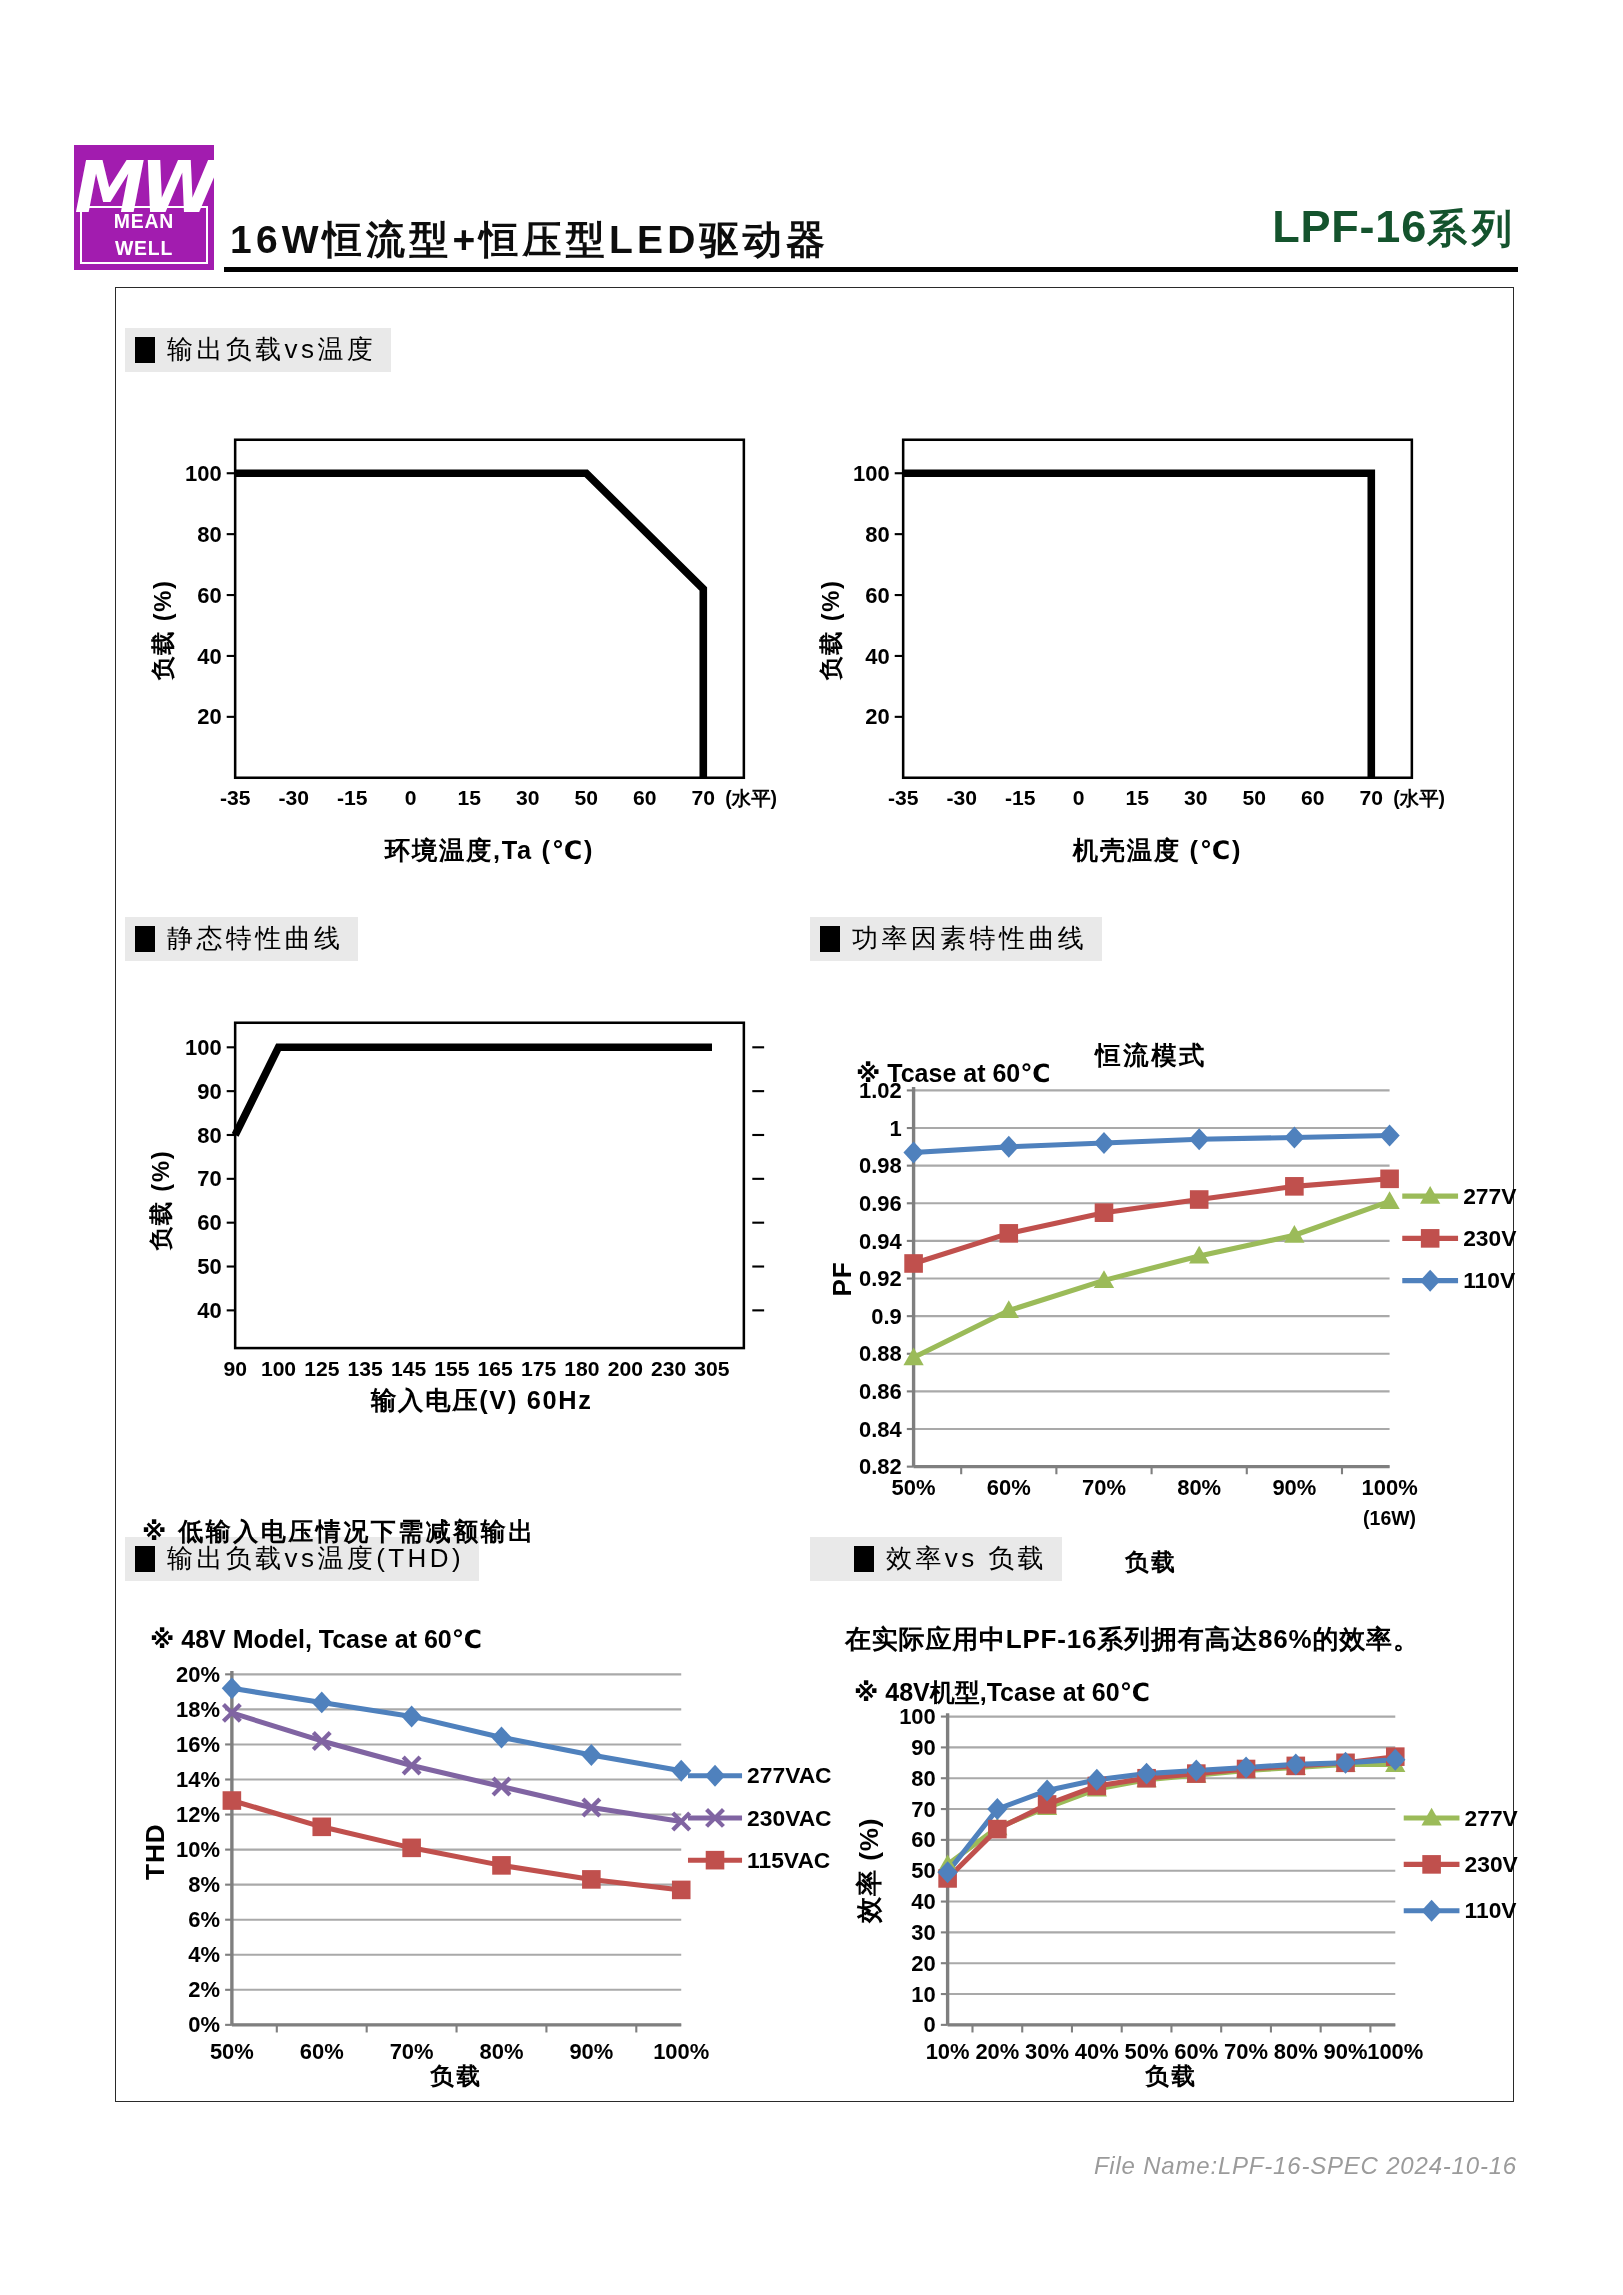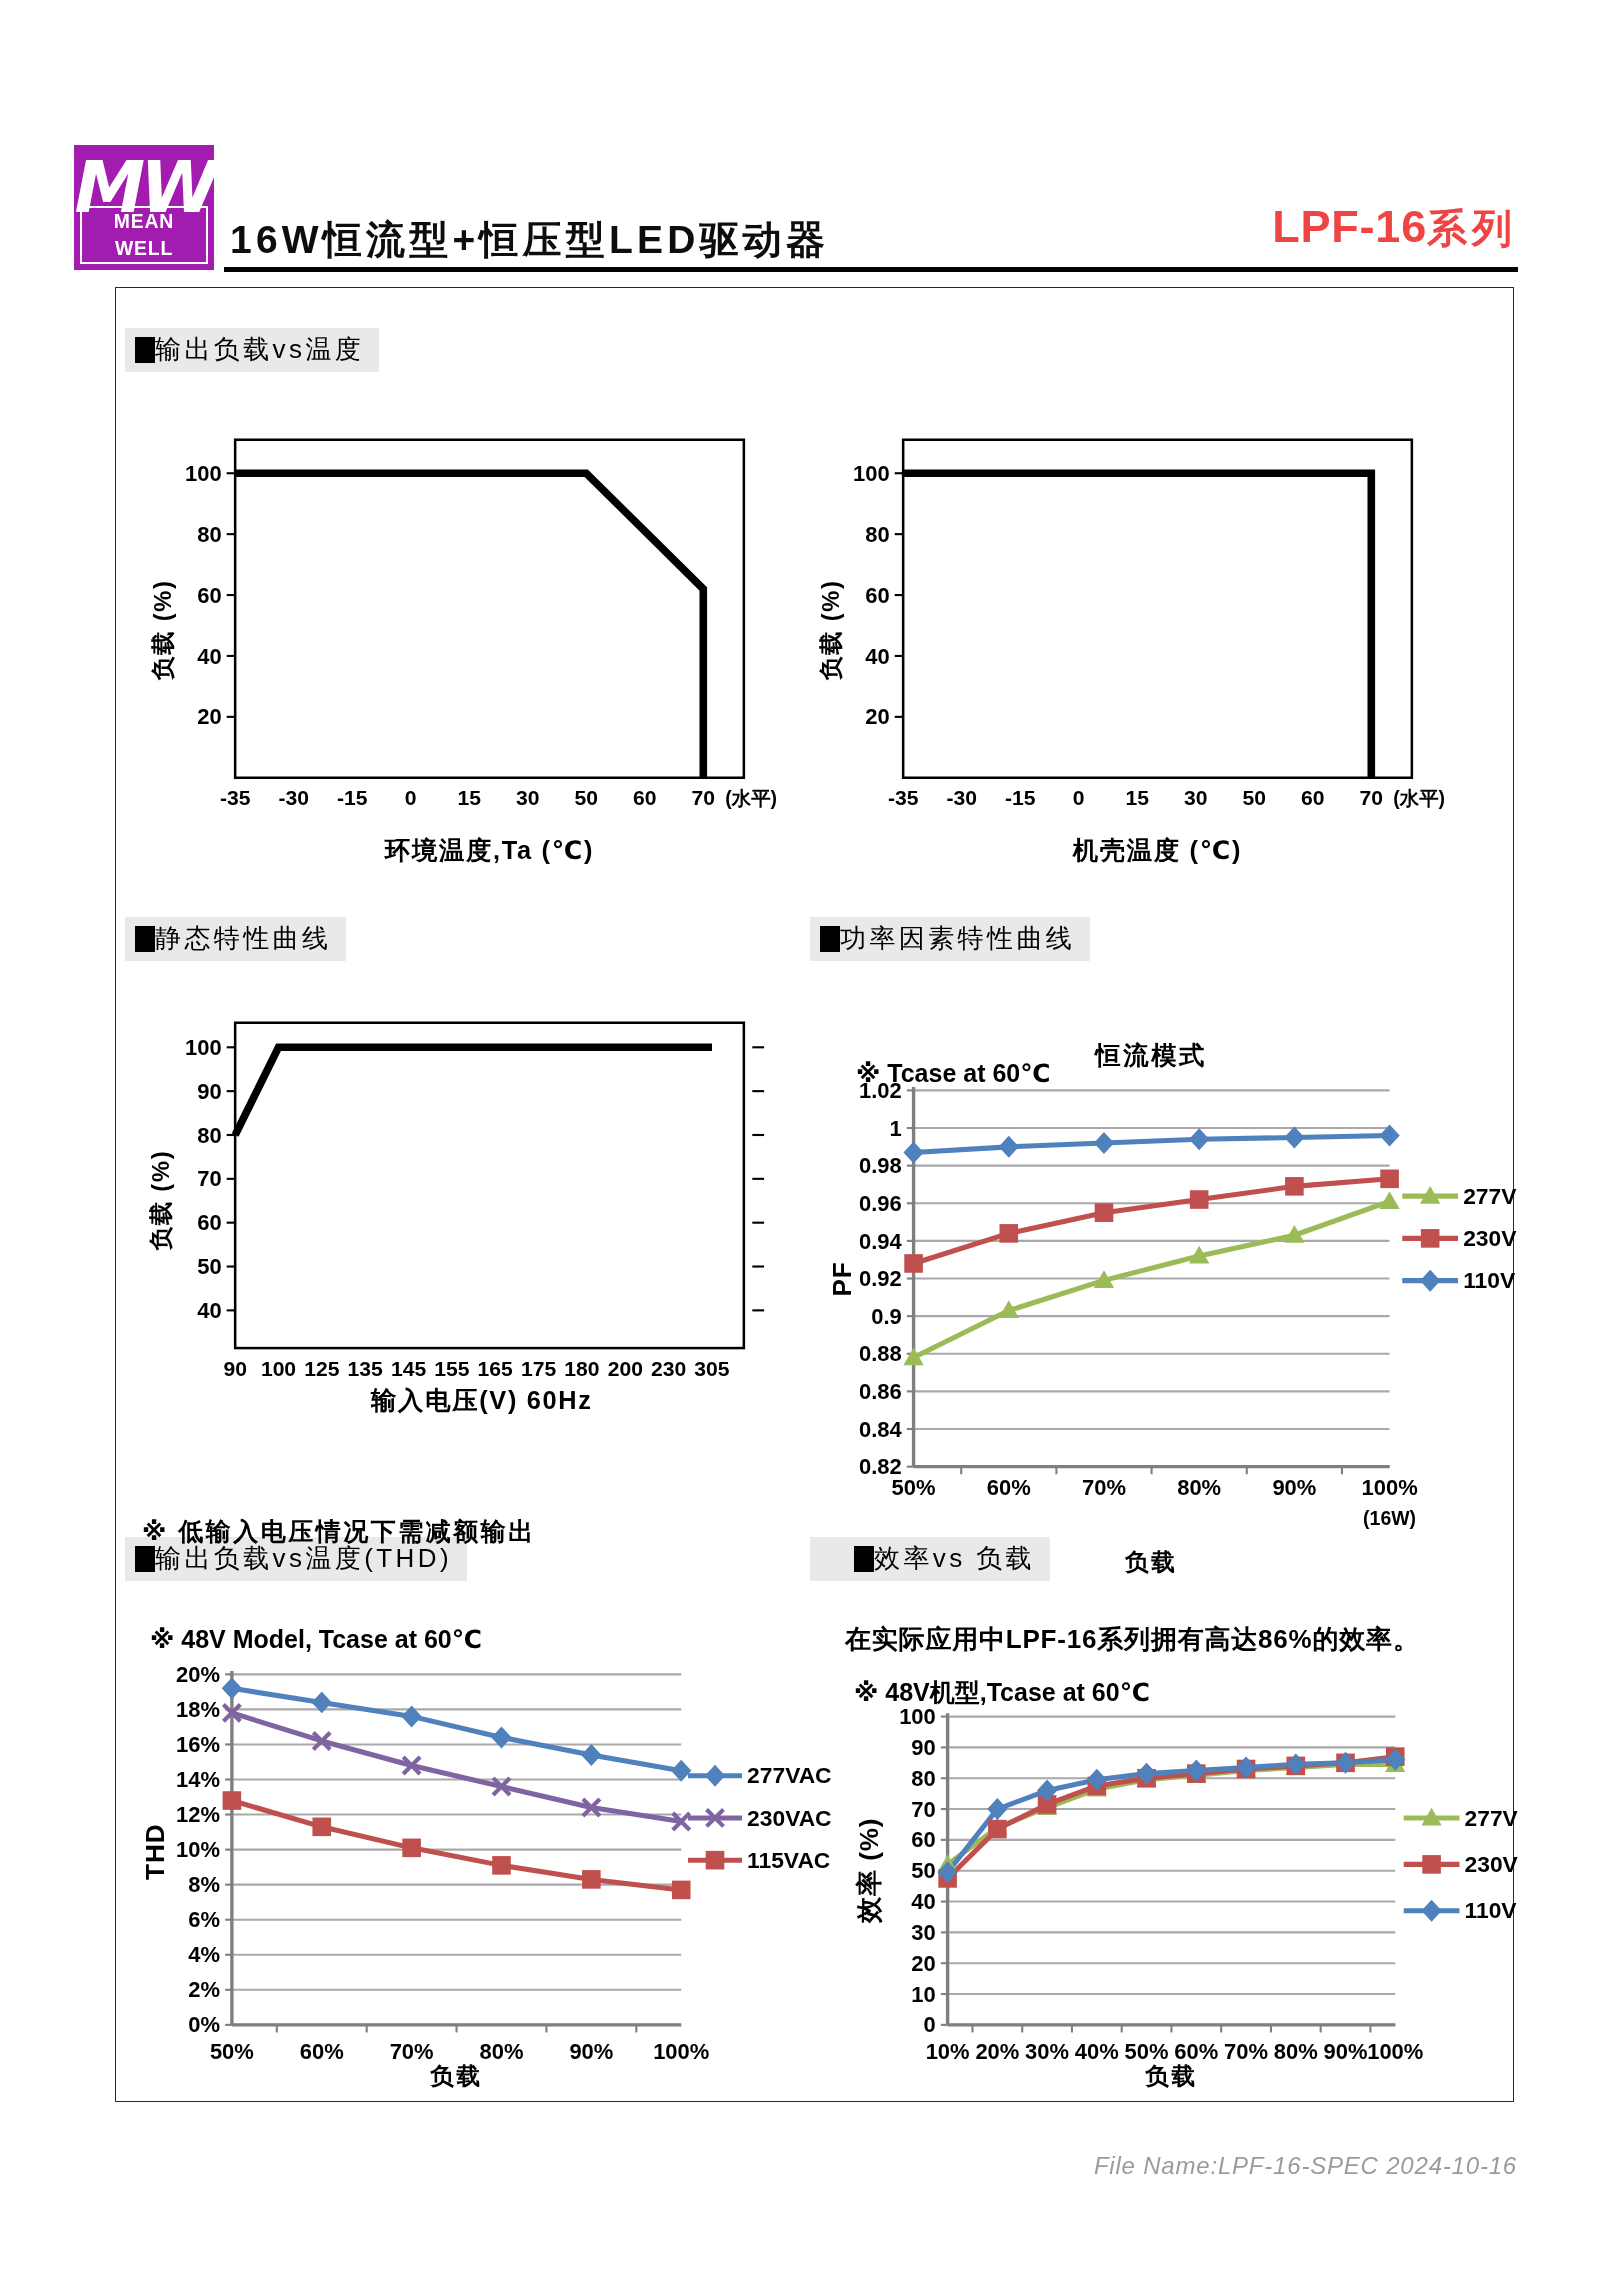--- a/index.html
+++ b/index.html
@@ -9,28 +9,28 @@
   }
   .abs{position:absolute;}
   
   .logo{left:74px;top:145px;width:140px;height:125px;background:#a21caf;}
   .logo-mw{position:absolute;top:1.7px;left:0;right:0;text-align:center;
     font-family:"DejaVu Sans","Liberation Sans",sans-serif;
     font-style:italic;font-weight:900;font-size:71px;line-height:81px;color:#fff;letter-spacing:-5px;}
   .logo-brand{position:absolute;left:6px;right:6px;bottom:6px;border:2.5px solid #fff;
     text-align:center;font-weight:700;font-size:19.4px;line-height:27px;color:#fff;letter-spacing:0.8px;}
   .doc-title{left:230px;top:213px;margin:0;font-size:39px;font-weight:600;letter-spacing:4.2px;color:#0d0d0d;white-space:nowrap;}
-  .series{top:201px;right:106px;white-space:nowrap;color:#ef4444;}
+  .series{top:201px;right:106px;white-space:nowrap;color:#14532d;}
   .series-code{font-size:45px;font-weight:800;letter-spacing:0.8px;}
   .series-suffix{font-size:40px;font-weight:600;letter-spacing:5px;}
   .header-rule{left:224px;top:267px;width:1294px;height:5px;background:#000;}
   
   .main-box{left:115px;top:287px;width:1397px;height:1813px;border:1.7px solid #2a2a2a;background:#fff;}
   
-  .sec-title{display:inline-flex;align-items:center;background:#e9e9e9;
+  .sec-title{display:inline-flex;align-items:center;gap:12px;background:#e9e9e9;
     padding:4.2px 15px 5px 10px;font-size:26px;font-weight:500;letter-spacing:3.4px;color:#000;white-space:nowrap;}
   .bullet{width:20px;height:26px;background:#000;flex:0 0 auto;}
   #sec-derating{left:125px;top:328px;}
   #sec-static{left:125px;top:917px;}
   #sec-pf{left:810px;top:917px;}
   #sec-thd{left:125px;top:1537px;}
   #sec-eff{left:810px;top:1537px;padding-left:44px;}
   
   .note{font-size:25px;font-weight:600;color:#000;white-space:nowrap;}
   #note-pf{left:856px;top:1011px;margin-top:48px;}

